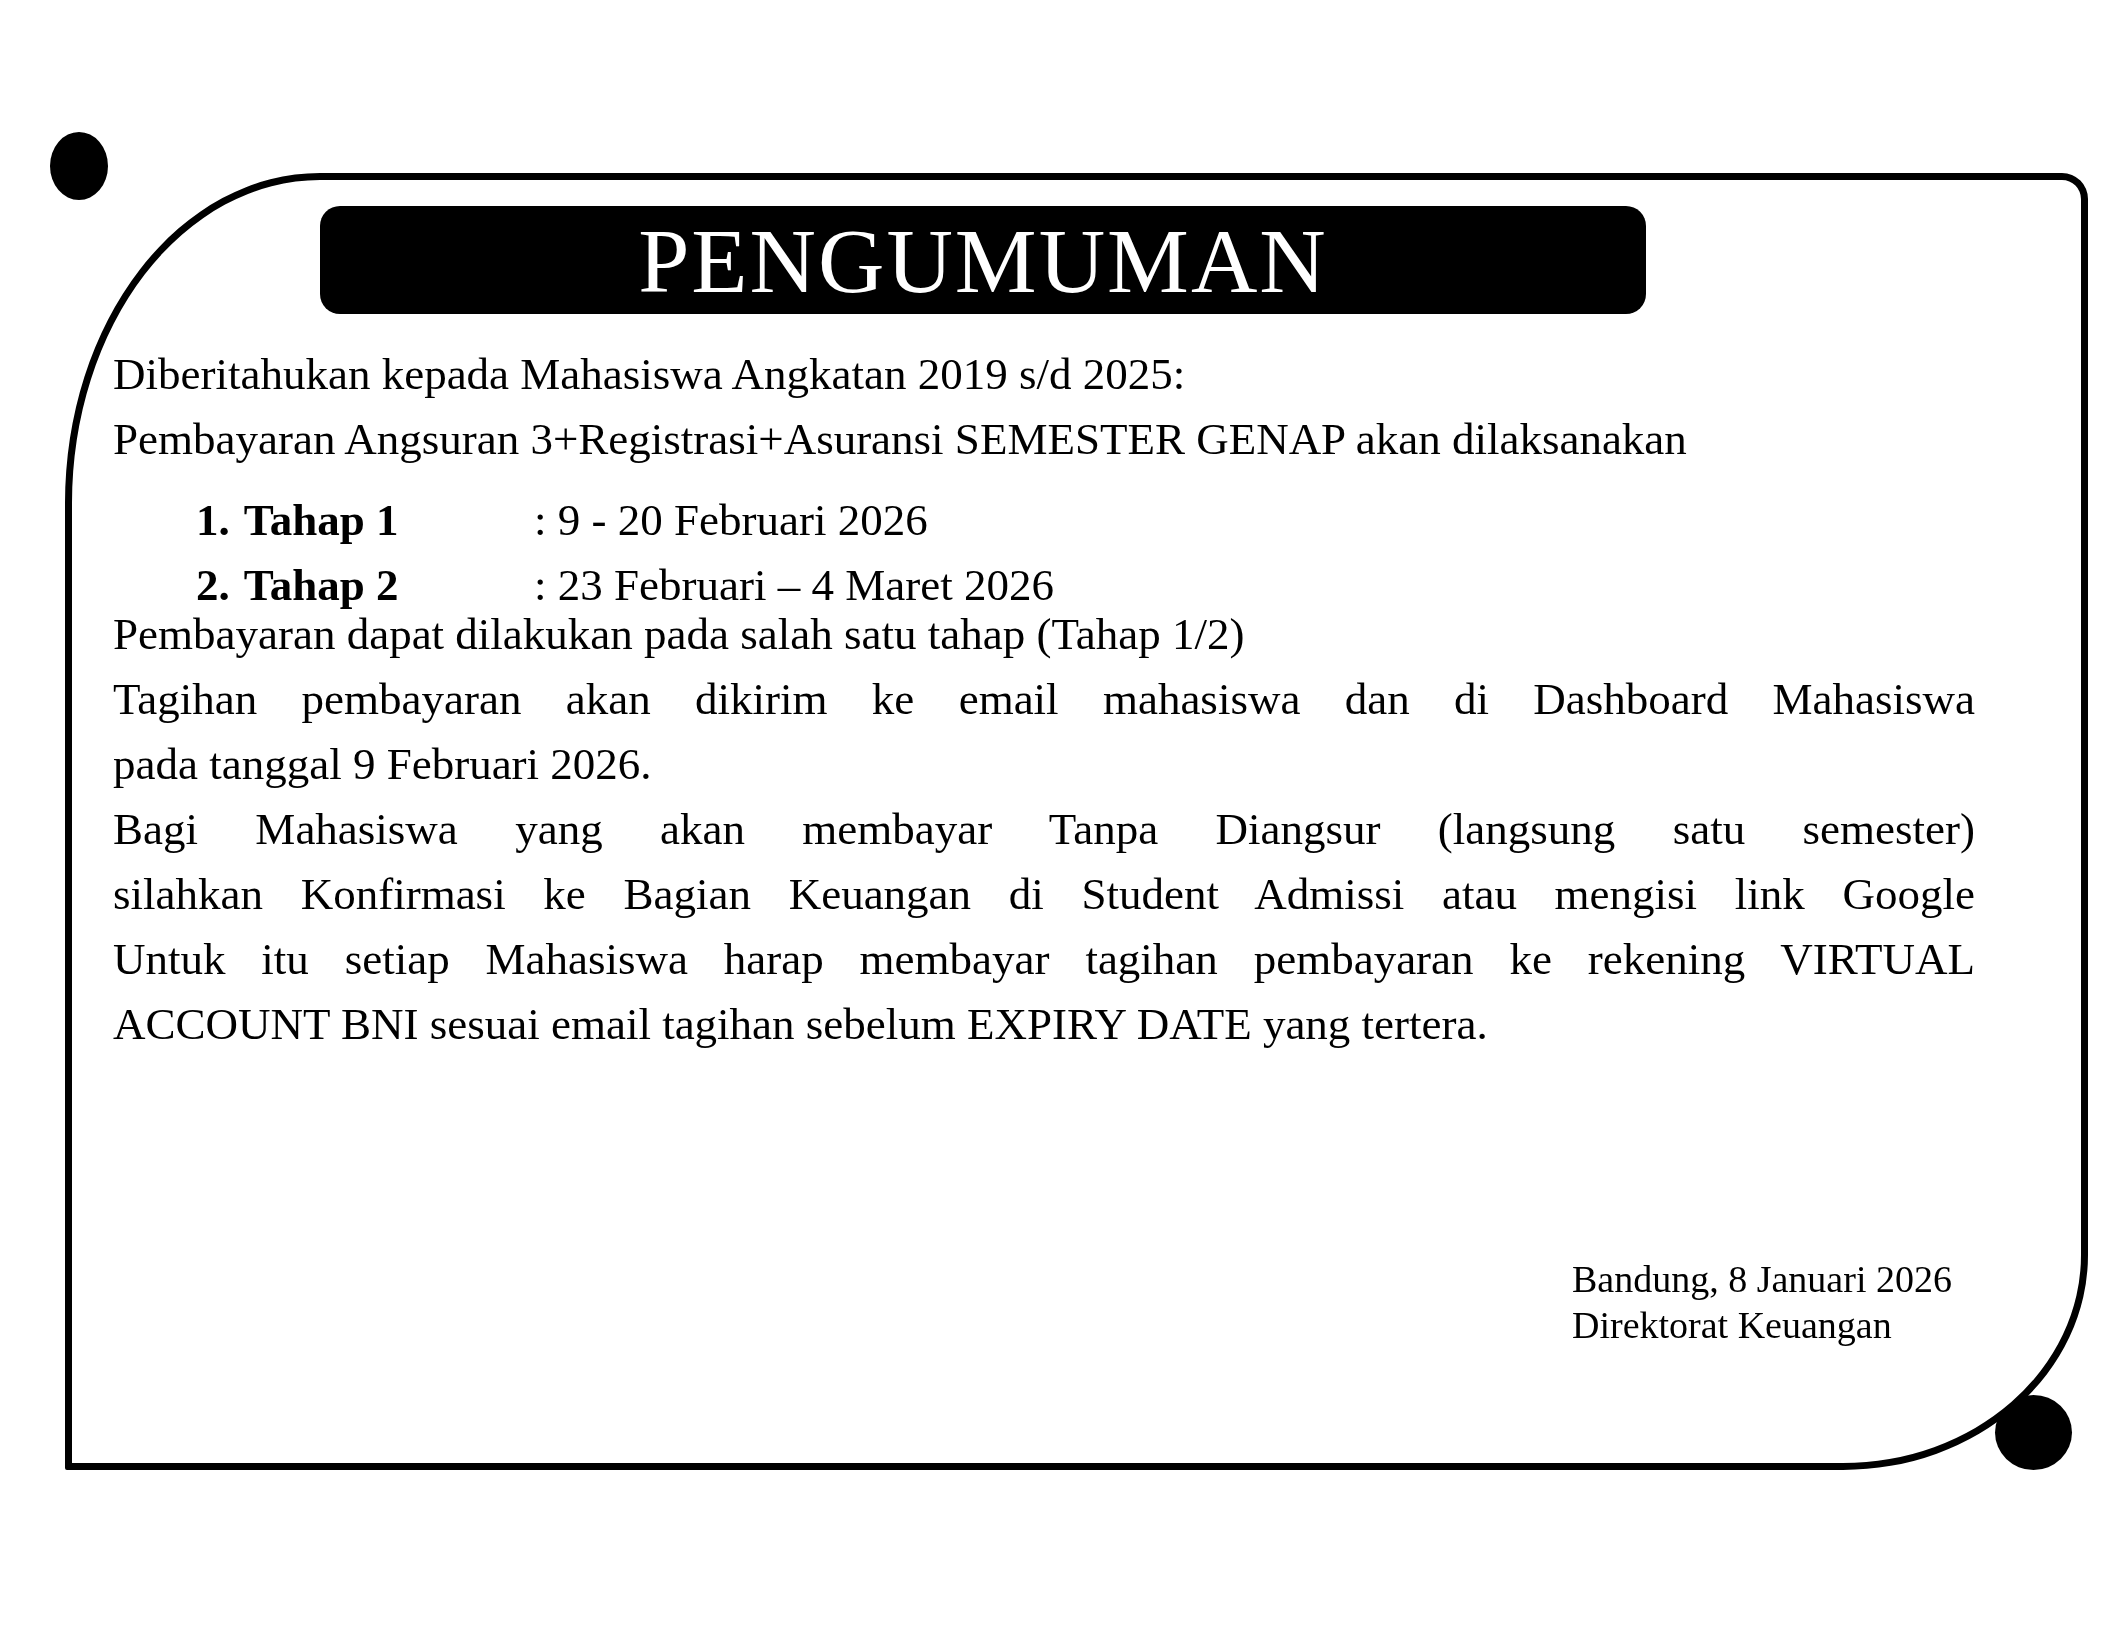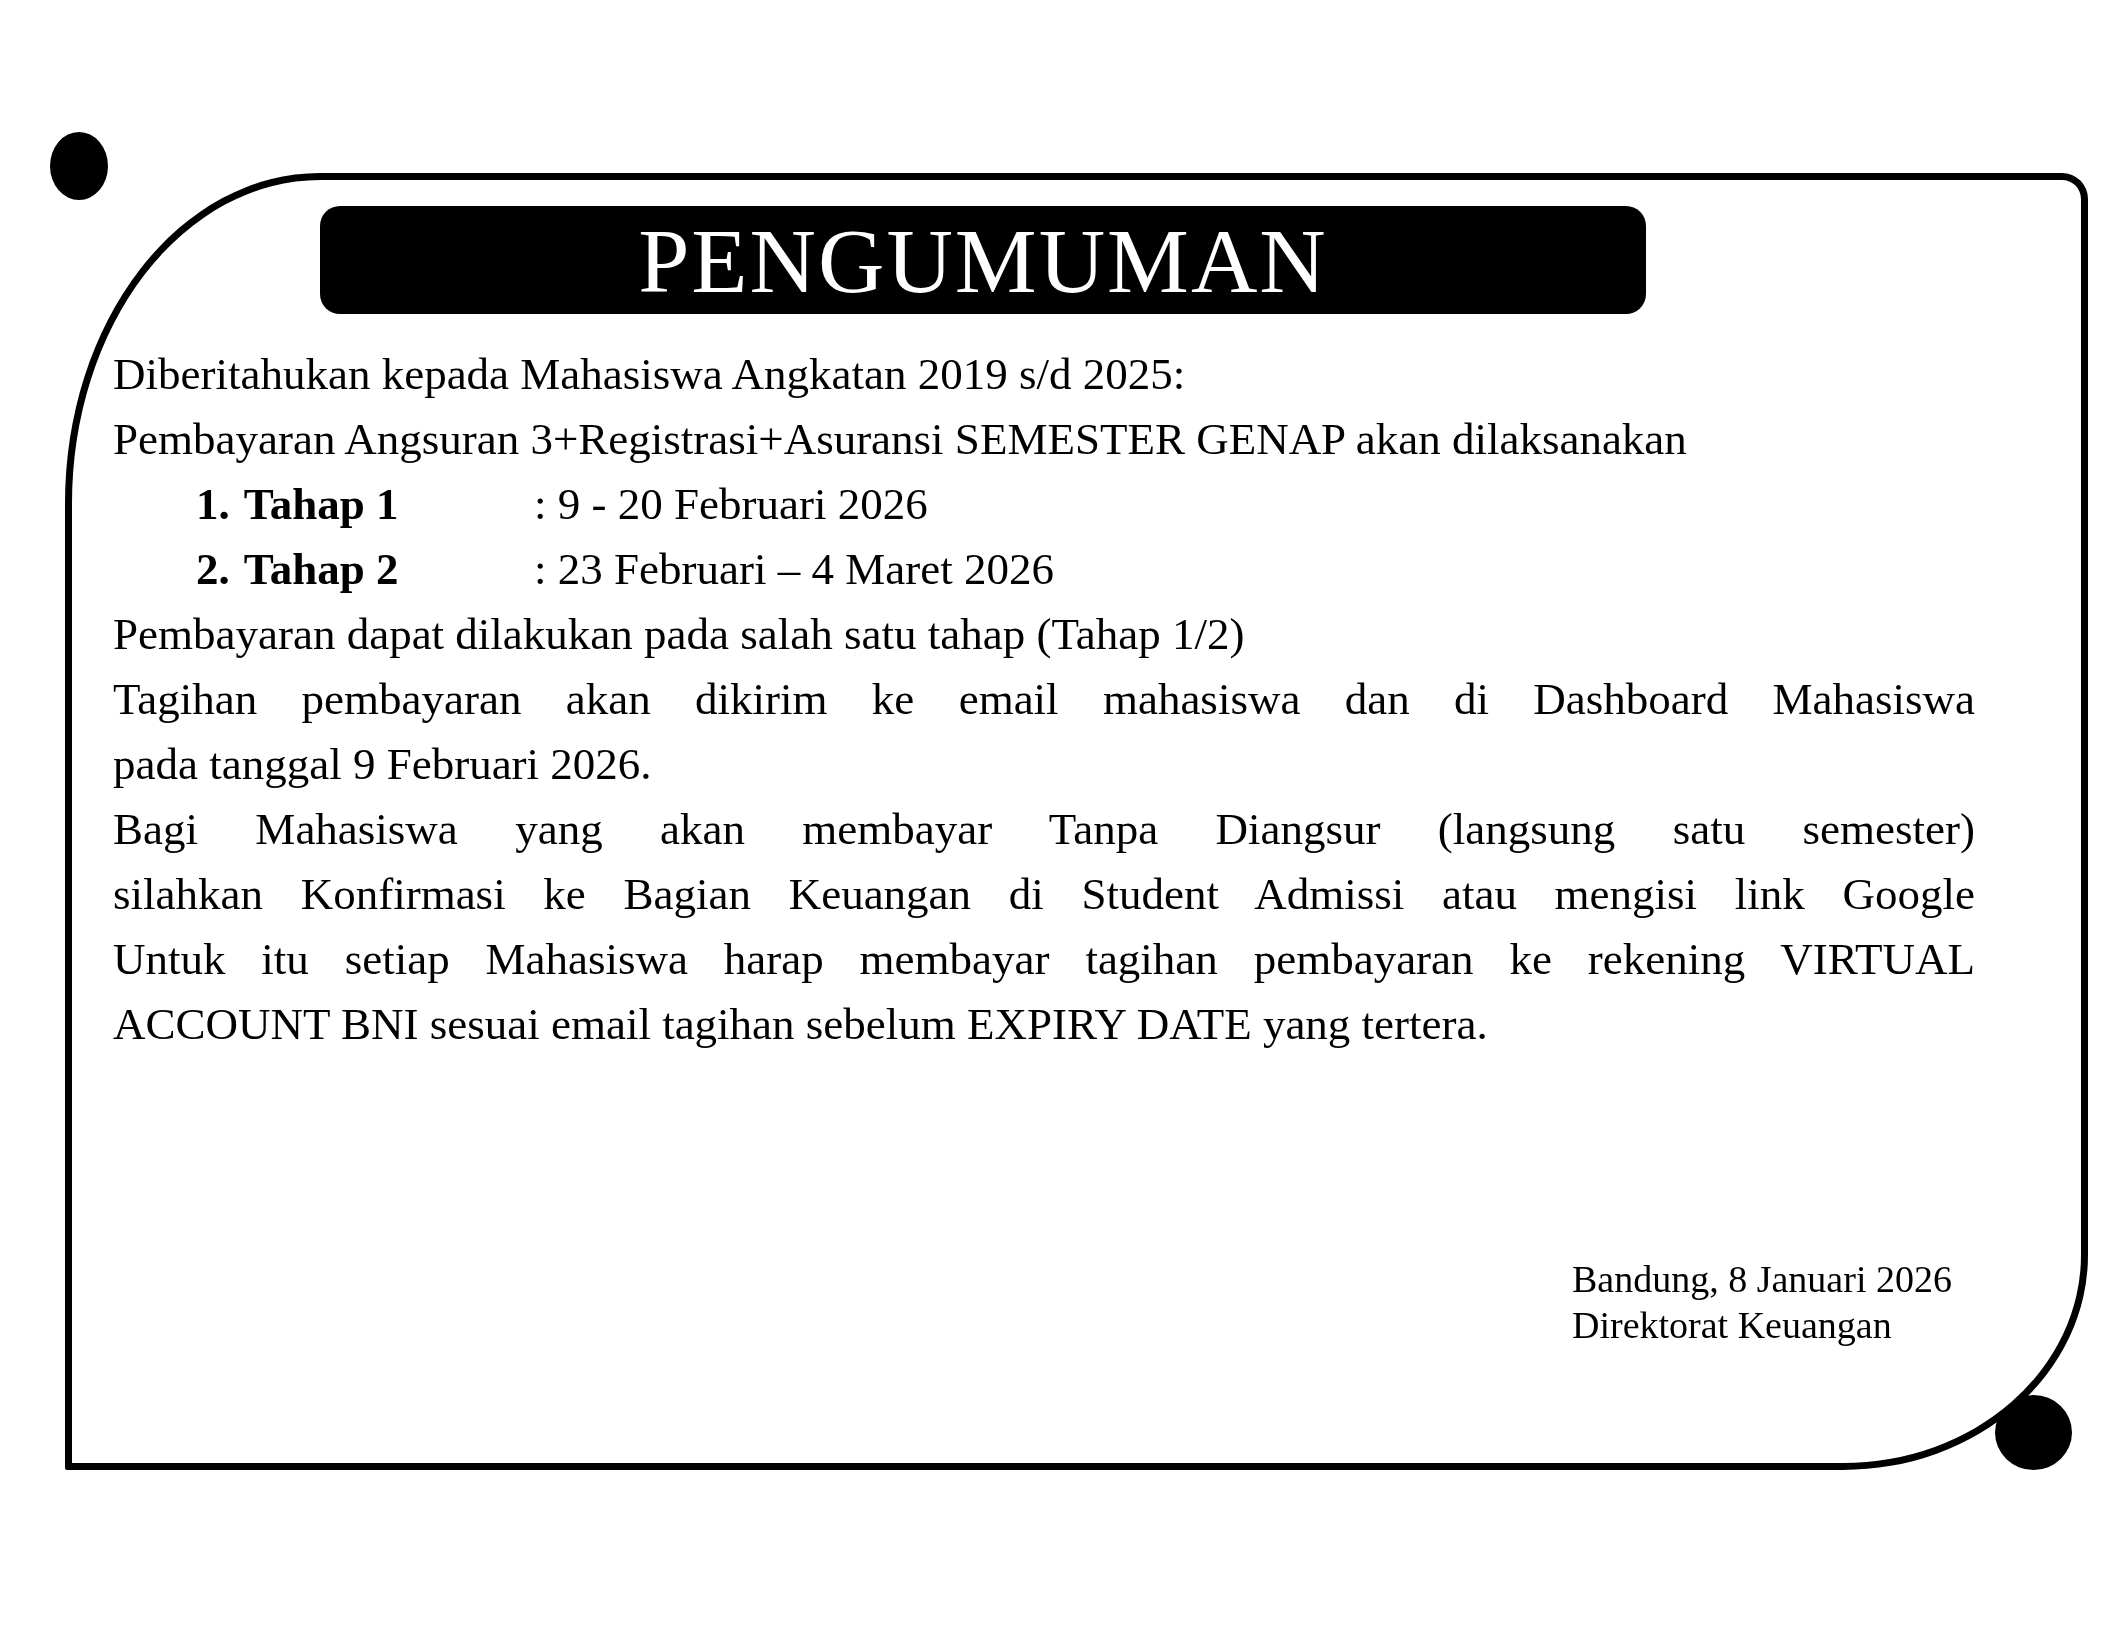--- a/index.html
+++ b/index.html
@@ -56,20 +56,21 @@
   }
   .ln { height: 65px; line-height: 65px; }
   .just { text-align: justify; text-align-last: justify; }
   .b { font-weight: normal; }
   .li-head {
     display: inline-block;
     box-sizing: border-box;
     width: 421px;
     padding-left: 83px;
     font-weight: bold;
+    margin-top: 16px;
   }
   .li-label { margin-left: 14px; }
   .sig {
     position: absolute;
     left: 1572px;
     top: 1256px;
     font-size: 38px;
     line-height: 46px;
   }
 </style>

